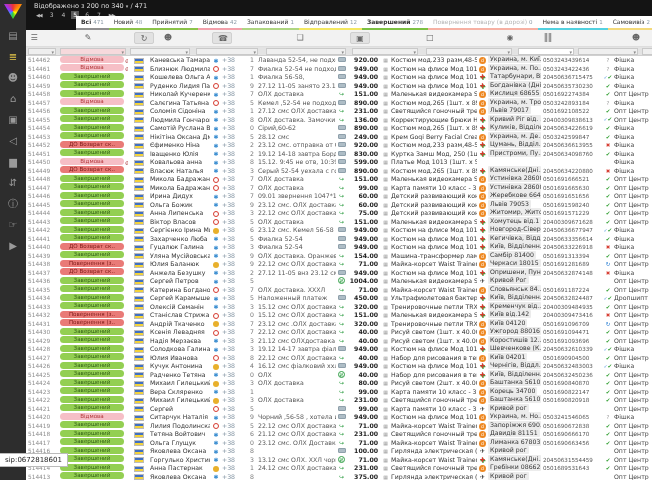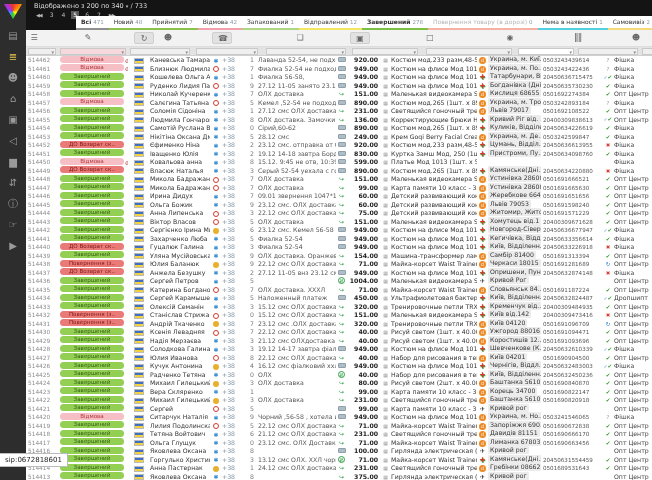--- a/index.html
+++ b/index.html
@@ -114,21 +114,21 @@
         <div class="sb-icon">ⓘ</div>
         <div class="sb-icon">☞</div>
         <div class="sb-icon">▶</div>
       </div>
   </div>
 
   <div id="tophdr">
     <div id="shown-line">
       <span>Відображено з 200 по 340</span>
       <span class="car">▾</span>
-      <span>/ 733</span>
+      <span>/ 471</span>
     </div>
     <div id="pager">
         <span class="pg arr">◀◀</span>
         <span class="pg">3</span>
         <span class="pg">4</span>
         <span class="pg cur">5</span>
         <span class="pg">6</span>
         <span class="pg">7</span>
         <span class="pg arr">▶▶</span>
       </div>
@@ -149,21 +149,21 @@
   <div id="colhdr">
       <span class="h-ic" style="left: -2px; width: 20px;">☰</span>
       <span class="h-ic" style="left: 52px; width: 20px;">✎</span>
       <span class="h-ic h-chip" style="left: 108px; width: 20px;">↻</span>
       <span class="h-ic" style="left: 132px; width: 20px;">☻</span>
       <span class="h-ic h-chip" style="left: 186px; width: 20px;">☎</span>
       <span class="h-ic" style="left: 264px; width: 20px;">❏</span>
       <span class="h-ic h-chip" style="left: 324px; width: 20px;">▣</span>
       <span class="h-ic" style="left: 394px; width: 20px;">□</span>
       <span class="h-ic" style="left: 474px; width: 20px;">◉</span>
-      <span class="h-ic" style="left: 536px; width: 20px; text-align: right;">ǁǁ</span>
+      <span class="h-ic" style="left: 512px; width: 20px;">ǁǁ</span>
       <span class="h-ic" style="left: 600px; width: 20px;">☻</span>
     </div>
   <div id="filters">
       <div class="f-box" style="left: 2px; width: 28px;">
         <span class="car">▾</span>
       </div>
       <div class="f-box f-pink" style="left: 34px; width: 66px;">
         <span class="car">▾</span>
       </div>
       <div class="f-box" style="left: 104px; width: 60px;">

